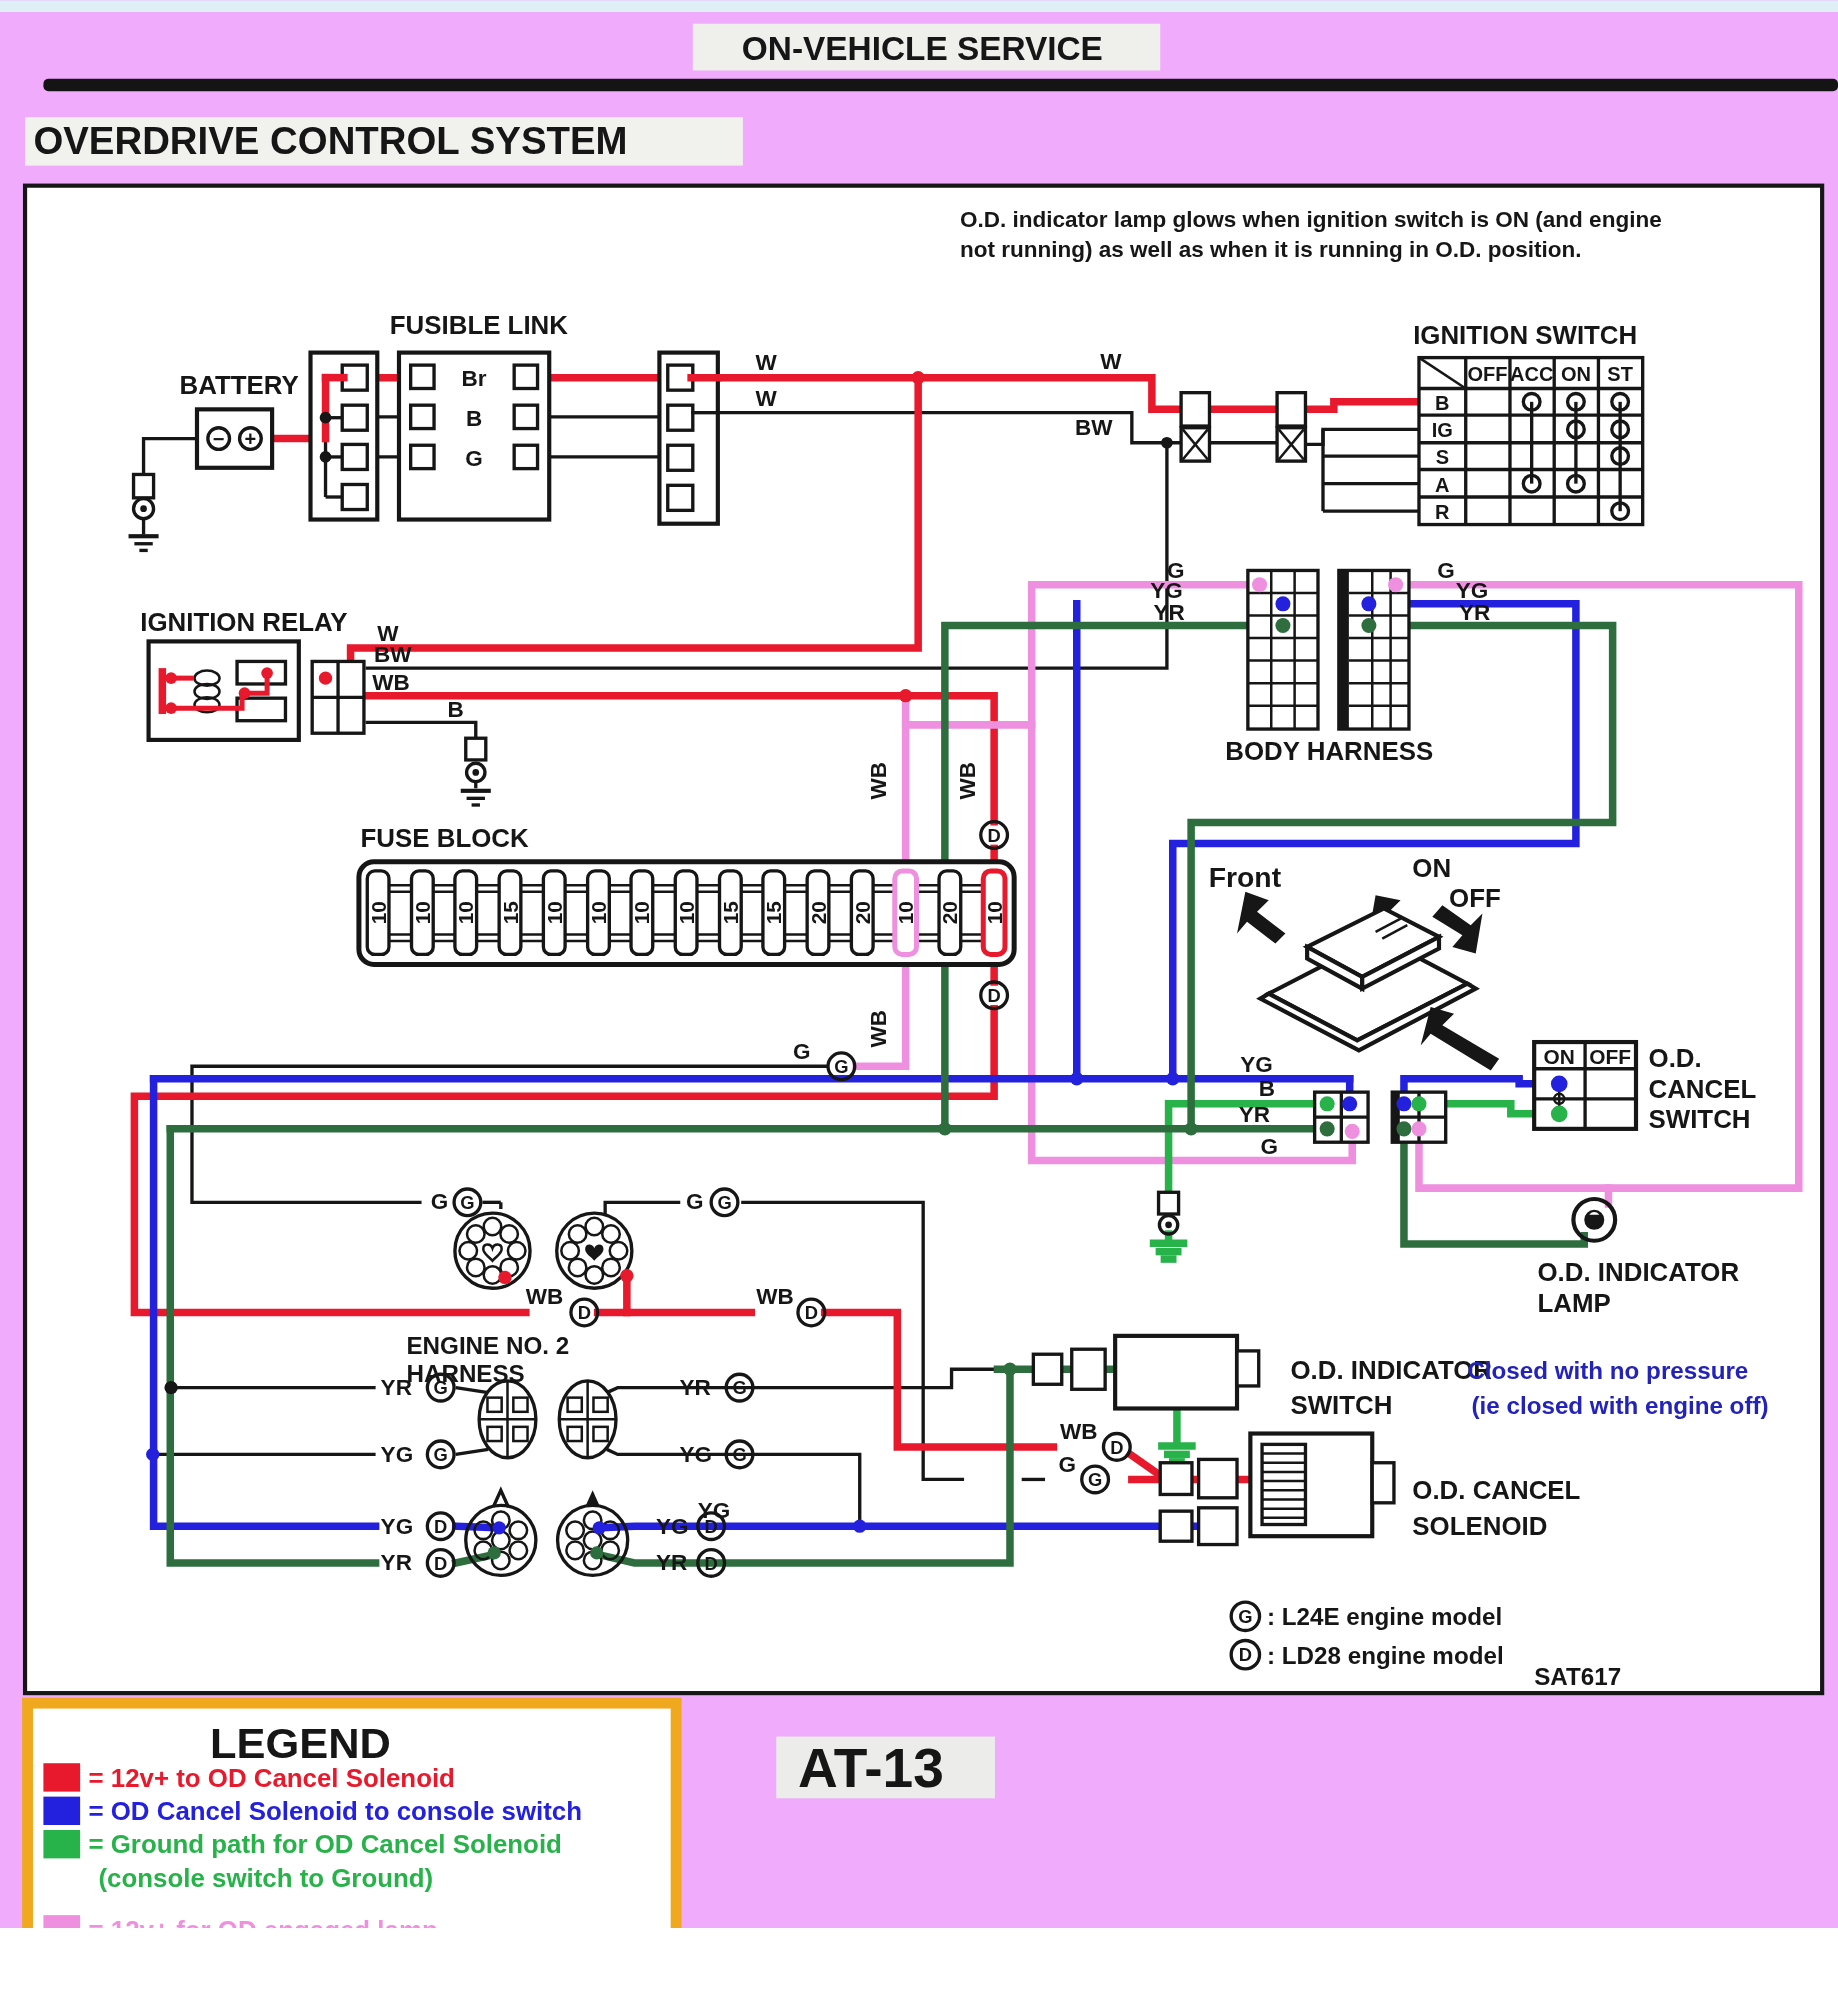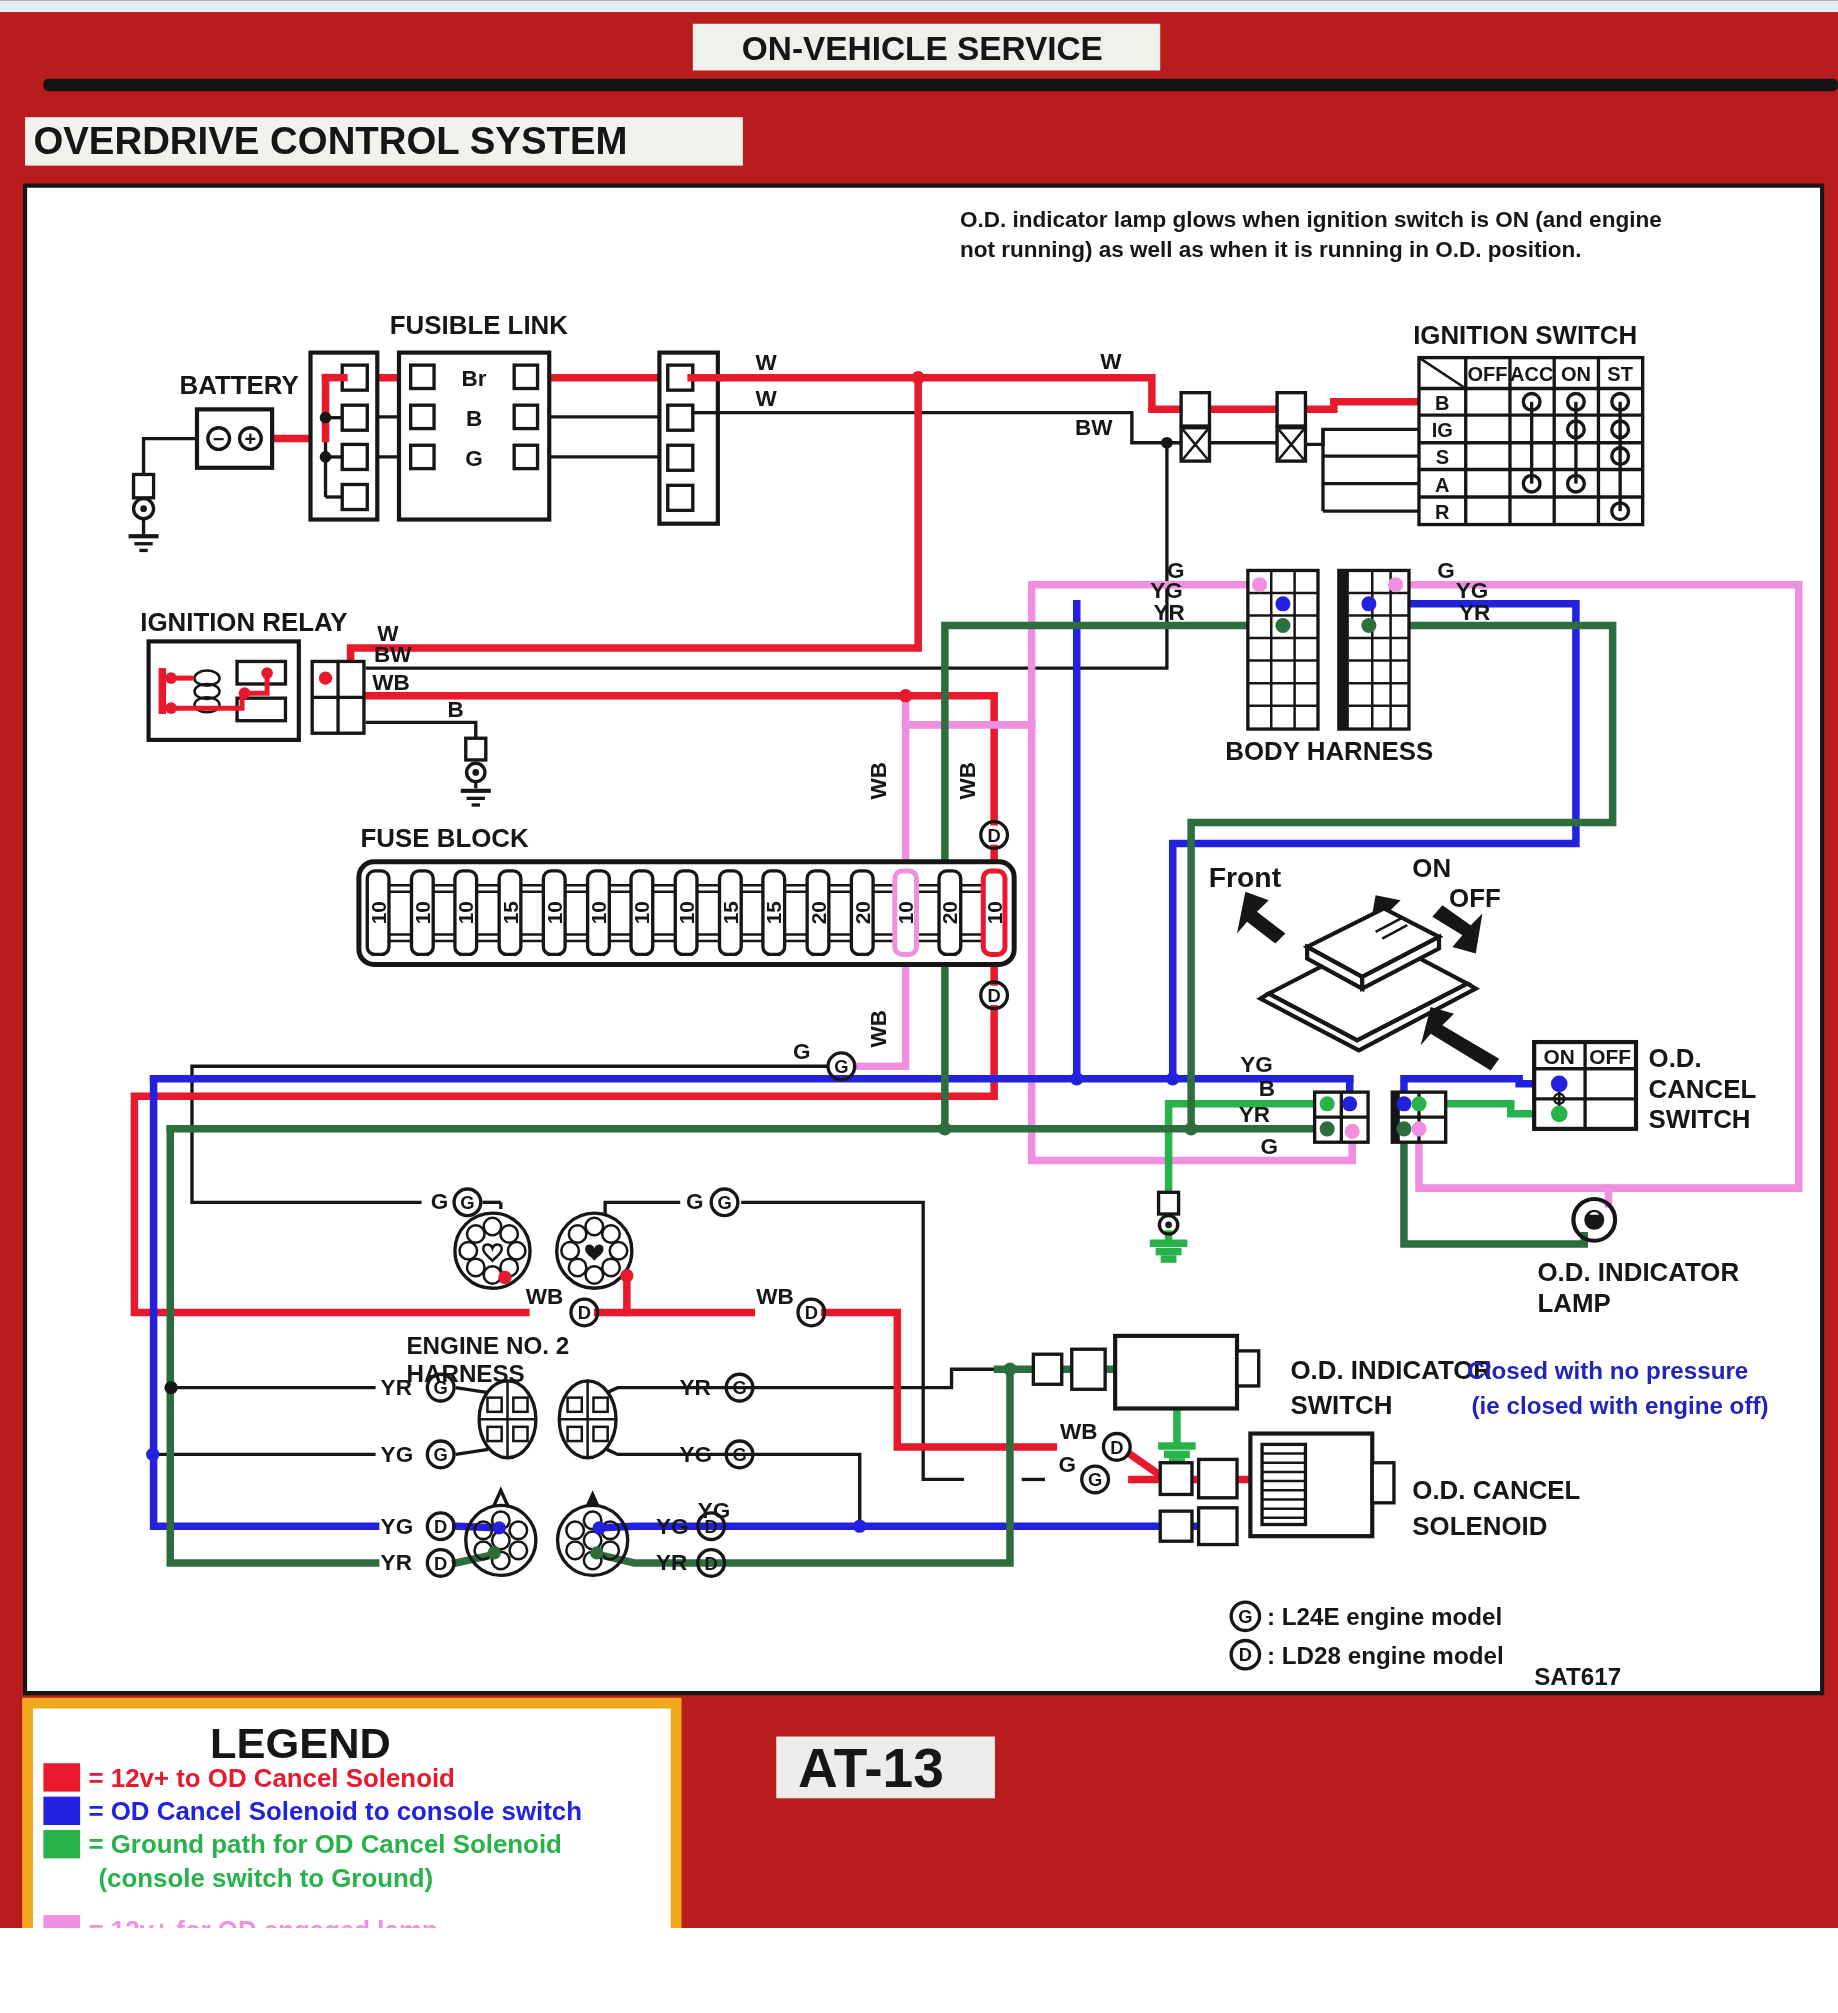--- a/index.html
+++ b/index.html
@@ -1,16 +1,16 @@
 <!DOCTYPE html>
 <html style="font-size:13.4px"><head>
 <meta charset="utf-8">
 <style>
   html,body{margin:0;padding:0;background:#ffffff;}
-  .stage{position:relative;width:1838px;height:1928px;background:#b91c1c;overflow:hidden;}
+  .stage{position:relative;width:1838px;height:1928px;background:#f0abfc;overflow:hidden;}
   svg{display:block;font-family:"Liberation Sans",sans-serif;}
   text{font-family:"Liberation Sans",sans-serif;font-weight:bold;fill:#161616;}
   .t22{font-size:22px}.t24{font-size:24px}.t25{font-size:25px}.t27{font-size:27px}
   .t29{font-size:29px}.t31{font-size:31px}.t34{font-size:34px}.t40{font-size:40px}
   .t46{font-size:46px}.t52{font-size:52px}.t66{font-size:66px}
   .ctr{text-anchor:middle}
   .k3{stroke:#161616;stroke-width:3;fill:none}
   .k4{stroke:#161616;stroke-width:4;fill:none}
   .k5{stroke:#161616;stroke-width:5;fill:none}
   .hl{stroke-width:9;fill:none;stroke-linecap:square;stroke-linejoin:miter}

